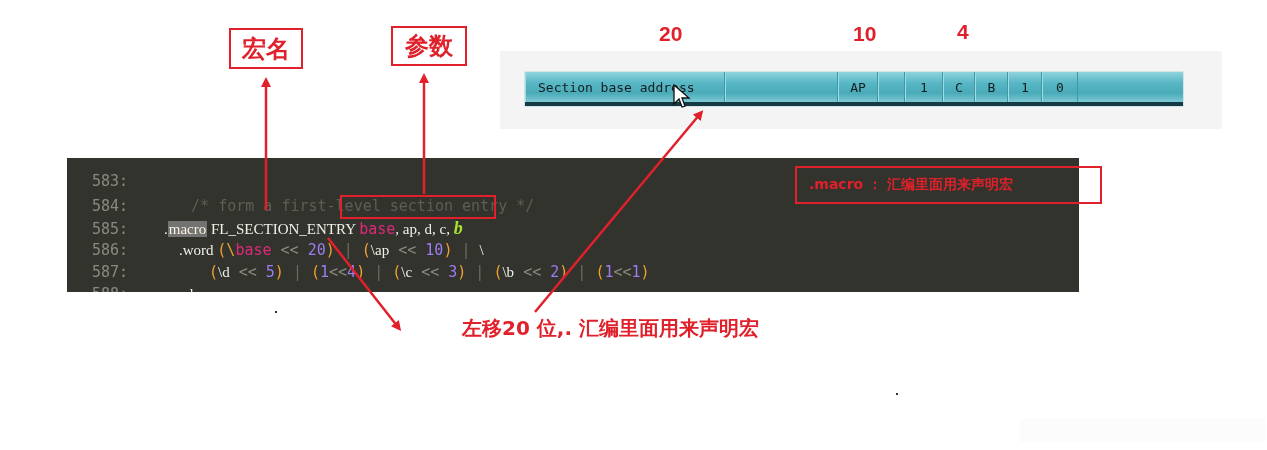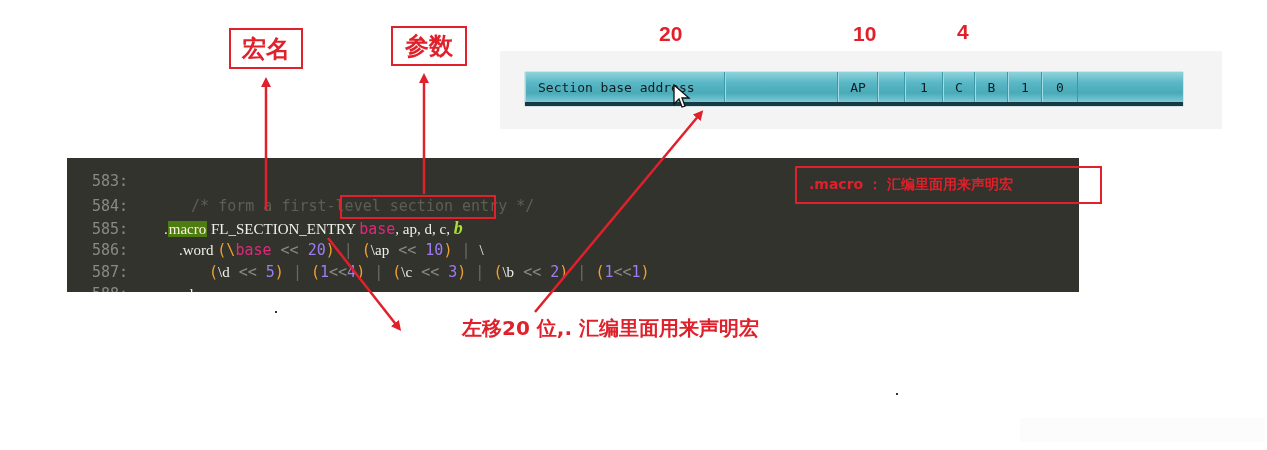--- a/index.html
+++ b/index.html
@@ -23,21 +23,21 @@
           color:#121e22; }
   .cell.left { padding-left:12px; }
   .cell.center { justify-content:center; }
 
   
   .code { background:#33332d; font-family:"Liberation Serif", serif; font-size:15px; overflow:hidden; }
   .line { position:absolute; left:0; height:22px; line-height:22px; white-space:pre; }
   .ln { color:#8a8a82; font-family:"DejaVu Sans Mono", monospace; font-size:15px; display:inline-block; width:72px; padding-left:10px; }
   .comment { color:#5e5e56; font-family:"DejaVu Sans Mono", monospace; }
   .plain { color:#f0f0ea; }
-  .kw-hl { background:#4d7c0f; color:#f8f0e0; padding:0 1px; }
+  .kw-hl { background:#737373; color:#f8f0e0; padding:0 1px; }
   .param-base { color:#e0287a; font-family:"DejaVu Sans Mono", monospace; }
   .param-b { color:#a6e22e; font-style:italic; font-weight:bold; font-size:18px; }
   .paren { color:#f0a030; font-family:"DejaVu Sans Mono", monospace; }
   .num { color:#9d7cf0; font-family:"DejaVu Sans Mono", monospace; }
   .op { color:#8a8a82; font-family:"DejaVu Sans Mono", monospace; }
   .pipe { color:#6a6a62; font-family:"DejaVu Sans Mono", monospace; }
 
   .note-box { border:2px solid #e0202a; color:#e0202a; font-weight:bold; font-size:14px;
               box-sizing:border-box; display:flex; align-items:center; padding-left:12px; }
   .caption { color:#e0202a; font-weight:bold; font-size:20px; }

